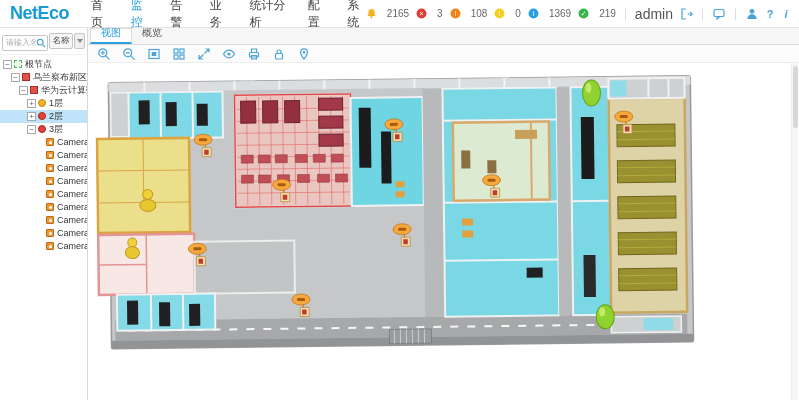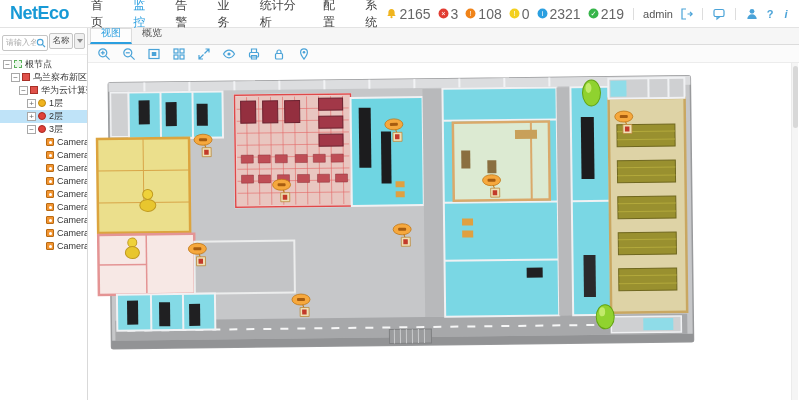--- a/index.html
+++ b/index.html
@@ -9,23 +9,23 @@
 
   
   .topbar { height:28px; flex:none; display:flex; align-items:center; background:#fff;
     border-bottom:1px solid #e3e3e3; padding:0 8px 0 10px; }
   .logo { font-size:18px; font-weight:bold; color:#189ad6; letter-spacing:-0.5px; margin-right:22px; }
   .mainnav { display:flex; align-items:center; gap:21px; }
   .nav-item { font-size:12px; color:#424242; cursor:pointer; }
   .nav-item.active { color:#2b9fe0; }
   .hdr-right { margin-left:auto; display:flex; align-items:center; gap:6px; }
   .alarm { display:flex; align-items:center; gap:2px; }
-  .alarm .count { font-size:14px; color:#666; }
+  .alarm .count { font-size:10px; color:#666;margin-left:8px; }
   .sep { width:1px; height:12px; background:#ddd; margin:0 3px; }
-  .user-name { font-size:11px; color:#555; }
+  .user-name { font-size:14px; color:#555; }
   .uicon { width:14px; height:14px; display:inline-block; }
   .txticon { color:#4aa3d8; font-weight:bold; font-size:11px; width:10px; text-align:center; }
 
   
   .content { flex:1; display:flex; min-height:0; }
 
   
   .sidebar { width:88px; flex:none; border-right:1px solid #d9d9d9; background:#fff;
     display:flex; flex-direction:column; }
   .search-row { display:flex; align-items:center; padding:3px 2px 3px 2px; gap:1px; border-bottom:1px solid #f0f0f0; }
@@ -114,21 +114,21 @@
               <circle cx="6" cy="6" r="5.4" fill="#f3d01e"></circle>
               <text x="6" y="8.6" font-size="8" text-anchor="middle" fill="#fff">!</text>
             </svg>
             <span class="count">0</span>
           </span>
           <span class="alarm">
             <svg viewBox="0 0 12 12" width="11" height="11">
               <circle cx="6" cy="6" r="5.4" fill="#2b9fe0"></circle>
               <text x="6" y="8.6" font-size="8" text-anchor="middle" fill="#fff">i</text>
             </svg>
-            <span class="count">2321</span>
+            <span class="count">1369</span>
           </span>
           <span class="alarm">
             <svg viewBox="0 0 12 12" width="11" height="11">
               <circle cx="6" cy="6" r="5.4" fill="#37b54a"></circle>
               <text x="6" y="8.6" font-size="8" text-anchor="middle" fill="#fff">✓</text>
             </svg>
             <span class="count">219</span>
           </span>
         </div>
       <span class="sep"></span>

